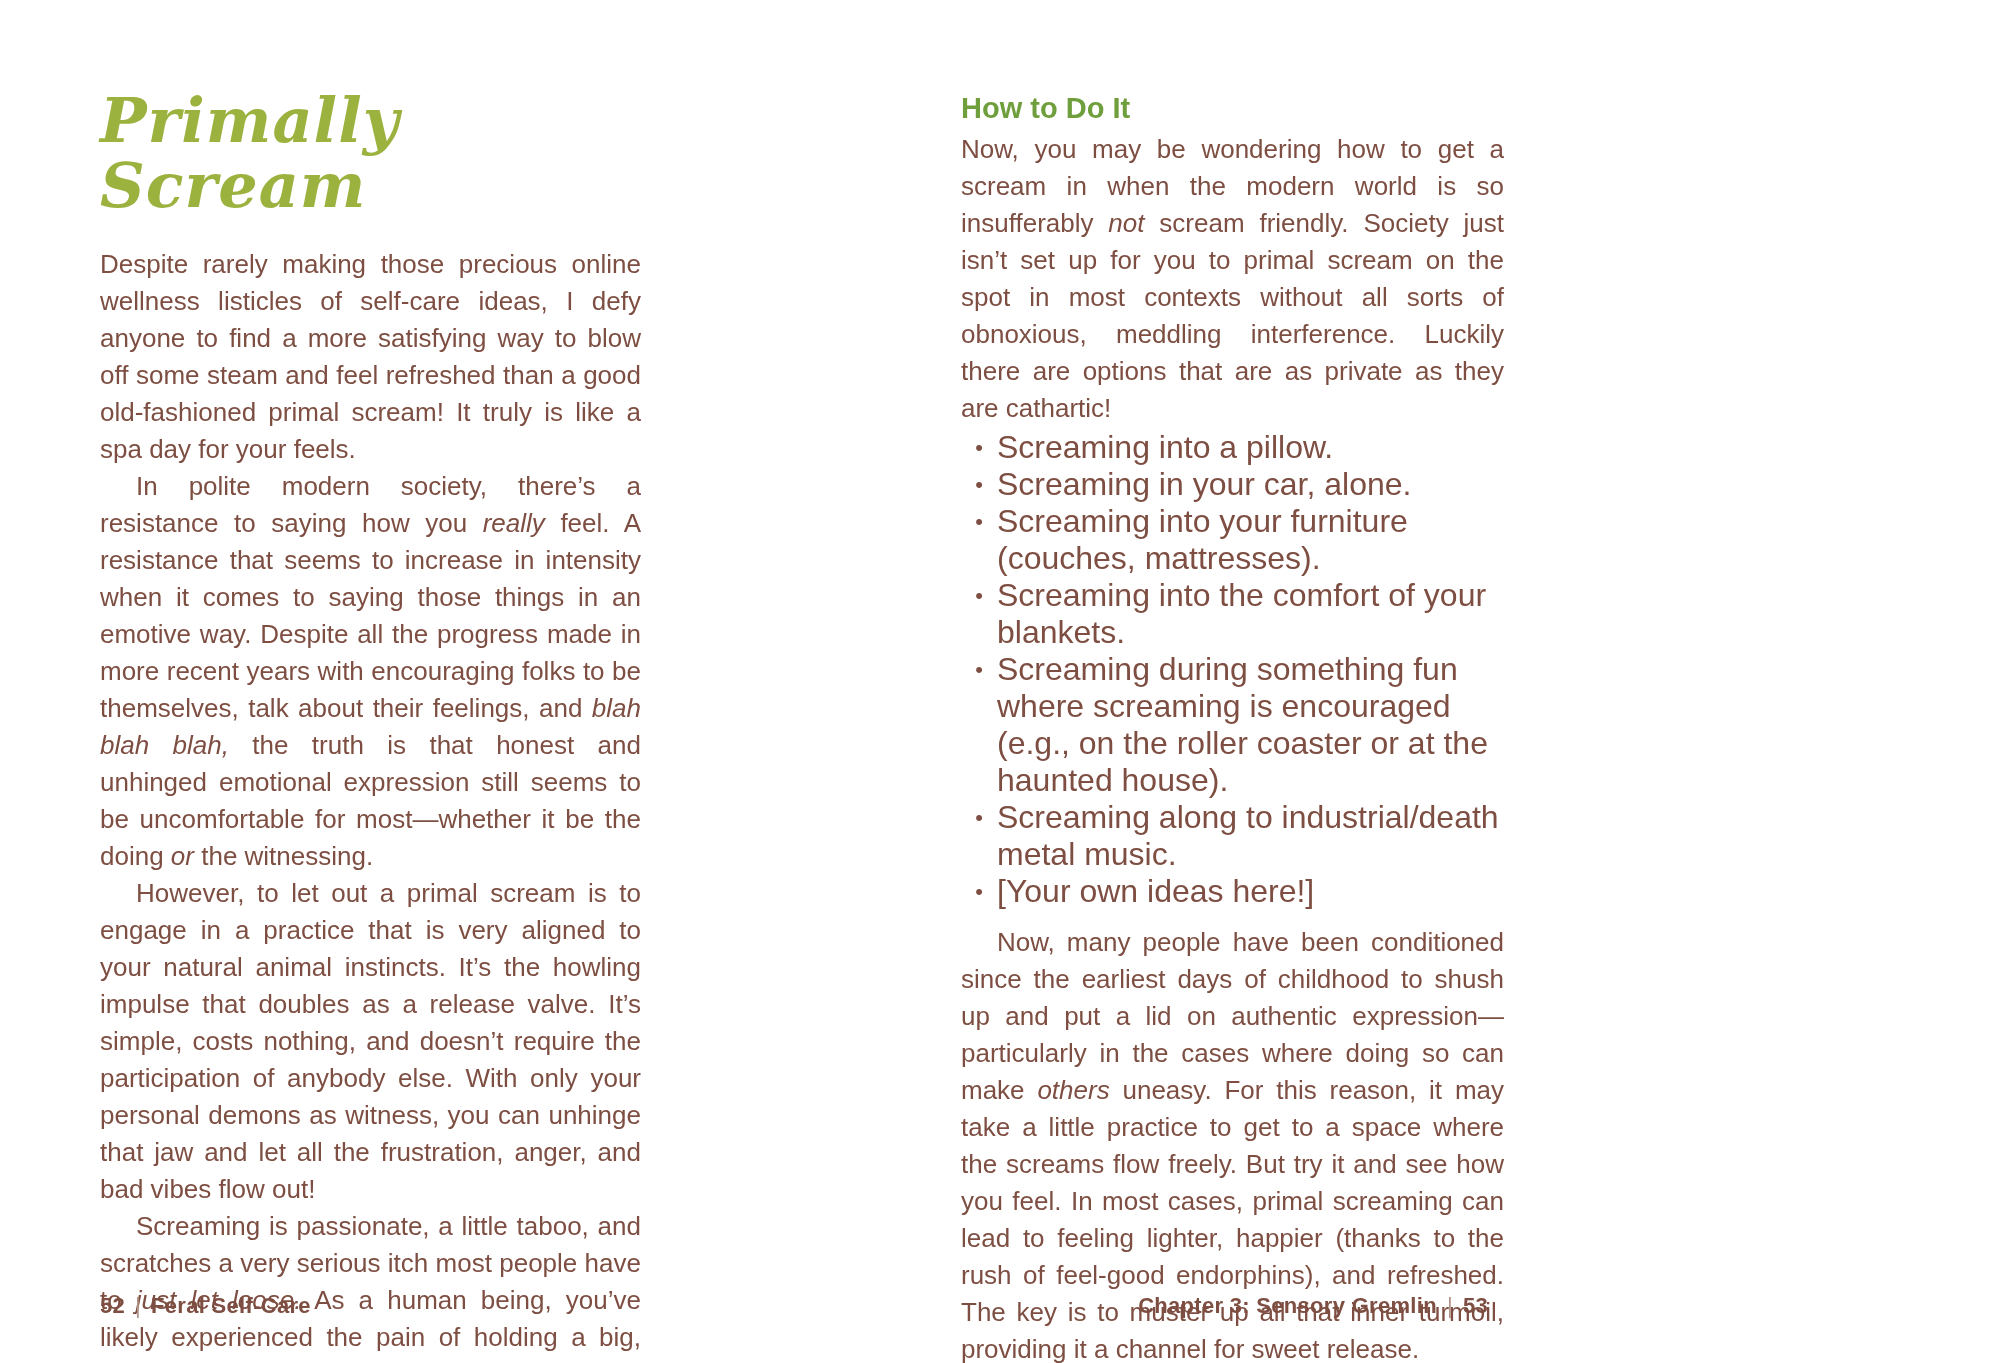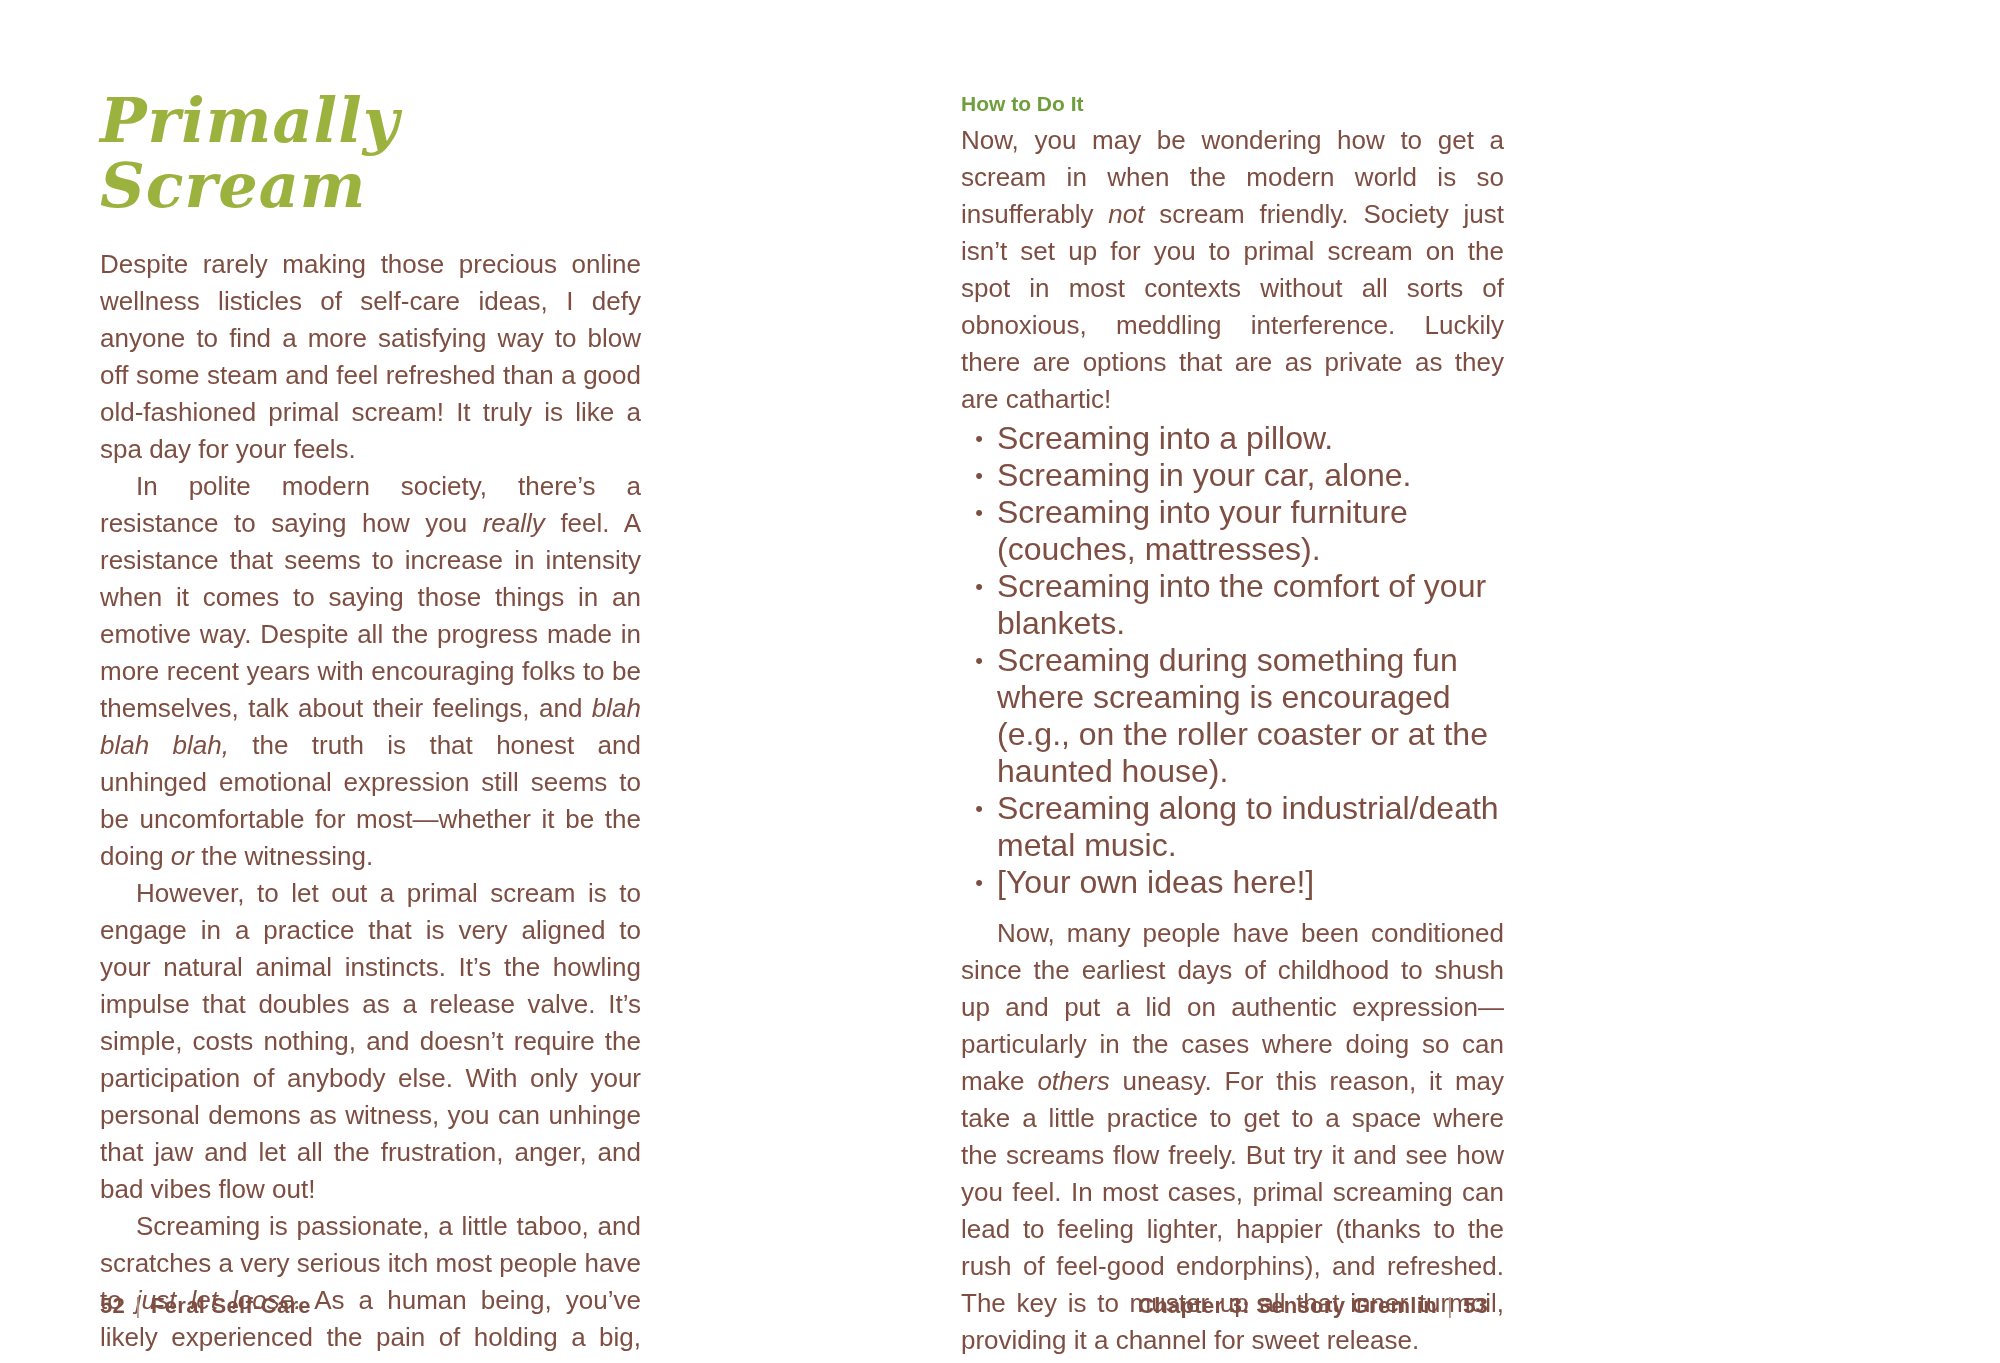--- a/index.html
+++ b/index.html
@@ -30,21 +30,21 @@
 
   .body-copy { font-size: 26px; line-height: 37px; color: var(--body-brown, #7d4e41); }
   .para { margin: 0; text-align: justify; }
   .para.indent { text-indent: 36px; }
   .para.no-justify { text-align: right; }
   .it { font-style: italic; }
 
   .green-heading {
     color: var(--heading-green, #6f9e3c);
     font-weight: bold;
-    font-size: 21px;
+    font-size: 29px;
     margin: 92px 0 6px 0;
   }
 
   .subhead {
     font-weight: bold;
     font-size: 27px;
     line-height: 37px;
     margin: 34px 0 10px 0;
   }
 

